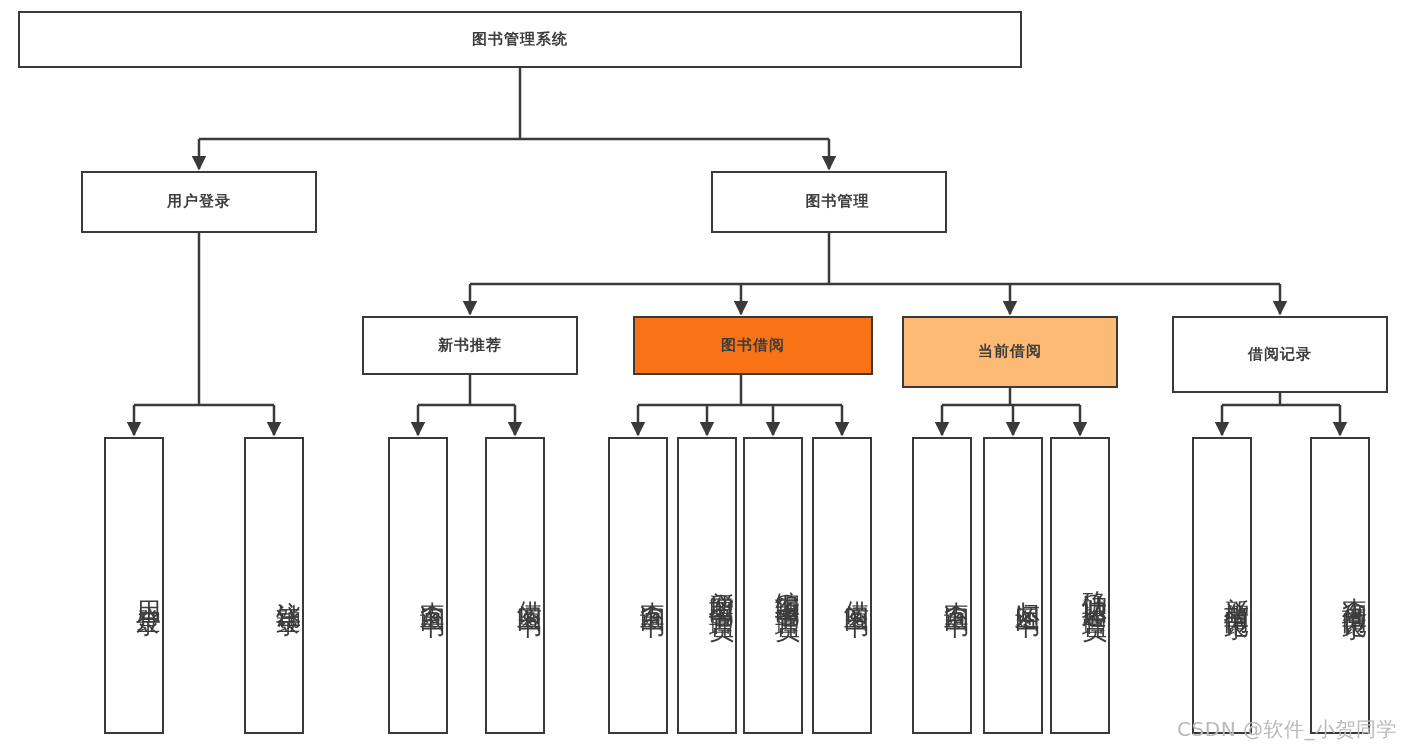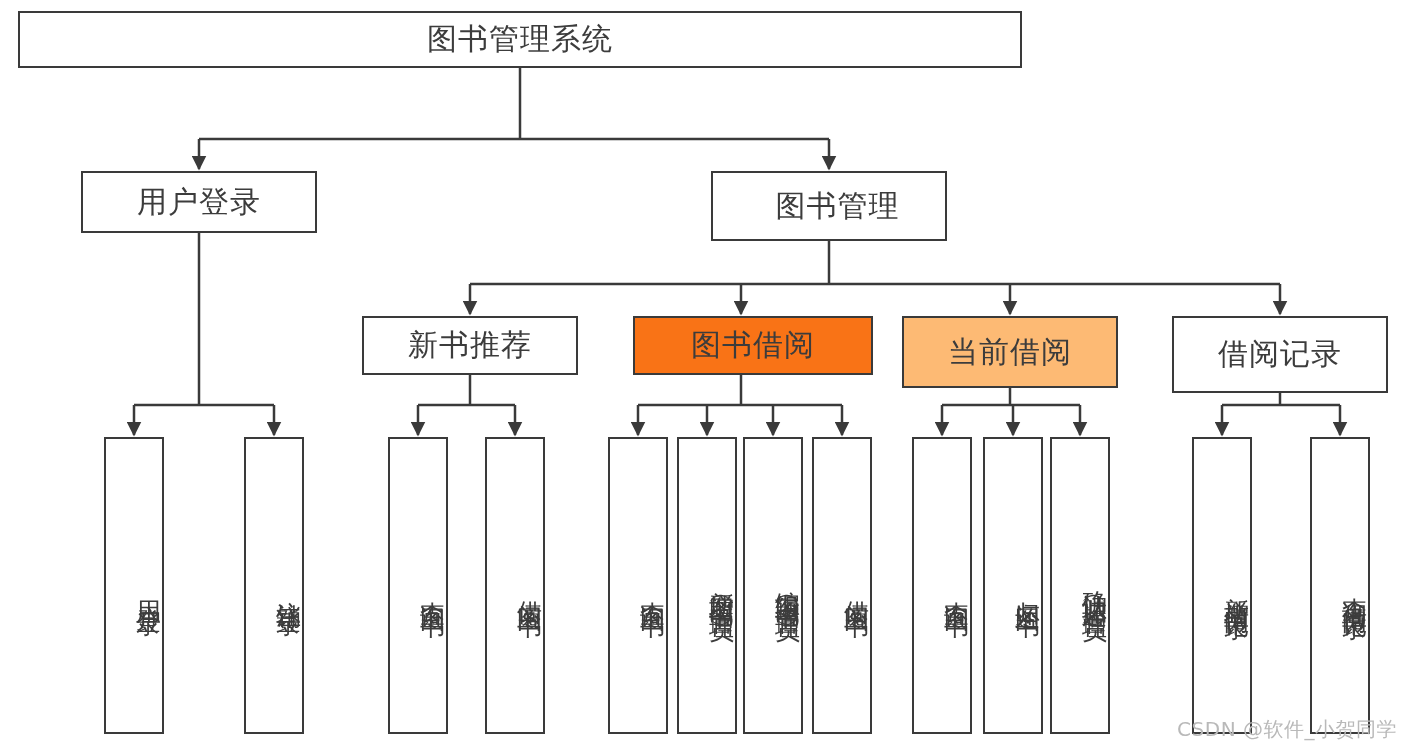--- a/index.html
+++ b/index.html
@@ -30,22 +30,23 @@
     position: absolute;
     box-sizing: border-box;
     background: #ffffff;
     border: 2px solid #3a3a3a;
     display: flex;
     align-items: center;
     justify-content: center;
     color: #3c3c3c;
   }
   .node-box.horiz {
-    font-size: 30px;
+    font-size: 15px;
     letter-spacing: 1px;
+    font-weight: bold;
   }
   .node-box.vert {
     writing-mode: vertical-rl;
     text-orientation: upright;
     font-size: 25px;
     letter-spacing: 4px;
     padding-top: 6px;
     align-items: flex-start;
     justify-content: center;
   }
@@ -115,21 +116,21 @@
       <line x1="1340" y1="405" x2="1340" y2="435" stroke="#3a3a3a" stroke-width="2.5" marker-end="url(#arrow)"></line>
     </svg>
 
   <div id="nodes-layer">
       <div class="node-box horiz" style="left: 18px; top: 11px; width: 1004px; height: 57px; border-color: rgb(58, 58, 58); background: rgb(255, 255, 255); color: rgb(60, 60, 60);">
         <span class="node-label">图书管理系统</span>
       </div>
       <div class="node-box horiz" style="left: 81px; top: 171px; width: 236px; height: 62px; border-color: rgb(58, 58, 58); background: rgb(255, 255, 255); color: rgb(60, 60, 60);">
         <span class="node-label">用户登录</span>
       </div>
-      <div class="node-box horiz" style="left: 711px; top: 171px; width: 236px; height: 70px; border-color: rgb(58, 58, 58); background: rgb(255, 255, 255); color: rgb(60, 60, 60); padding-left: 17px;">
+      <div class="node-box horiz" style="left: 711px; top: 171px; width: 236px; height: 62px; border-color: rgb(58, 58, 58); background: rgb(255, 255, 255); color: rgb(60, 60, 60); padding-left: 17px;">
         <span class="node-label">图书管理</span>
       </div>
       <div class="node-box horiz" style="left: 362px; top: 316px; width: 216px; height: 59px; border-color: rgb(58, 58, 58); background: rgb(255, 255, 255); color: rgb(60, 60, 60); text-align: right;">
         <span class="node-label">新书推荐</span>
       </div>
       <div class="node-box horiz" style="left: 633px; top: 316px; width: 240px; height: 59px; border-color: rgb(58, 58, 58); background: #f97316; color: rgb(60, 60, 60); align-items: center;">
         <span class="node-label">图书借阅</span>
       </div>
       <div class="node-box horiz" style="left: 902px; top: 316px; width: 216px; height: 72px; border-color: rgb(58, 58, 58); background: #fdba74; color: rgb(60, 60, 60);">
         <span class="node-label">当前借阅</span>

